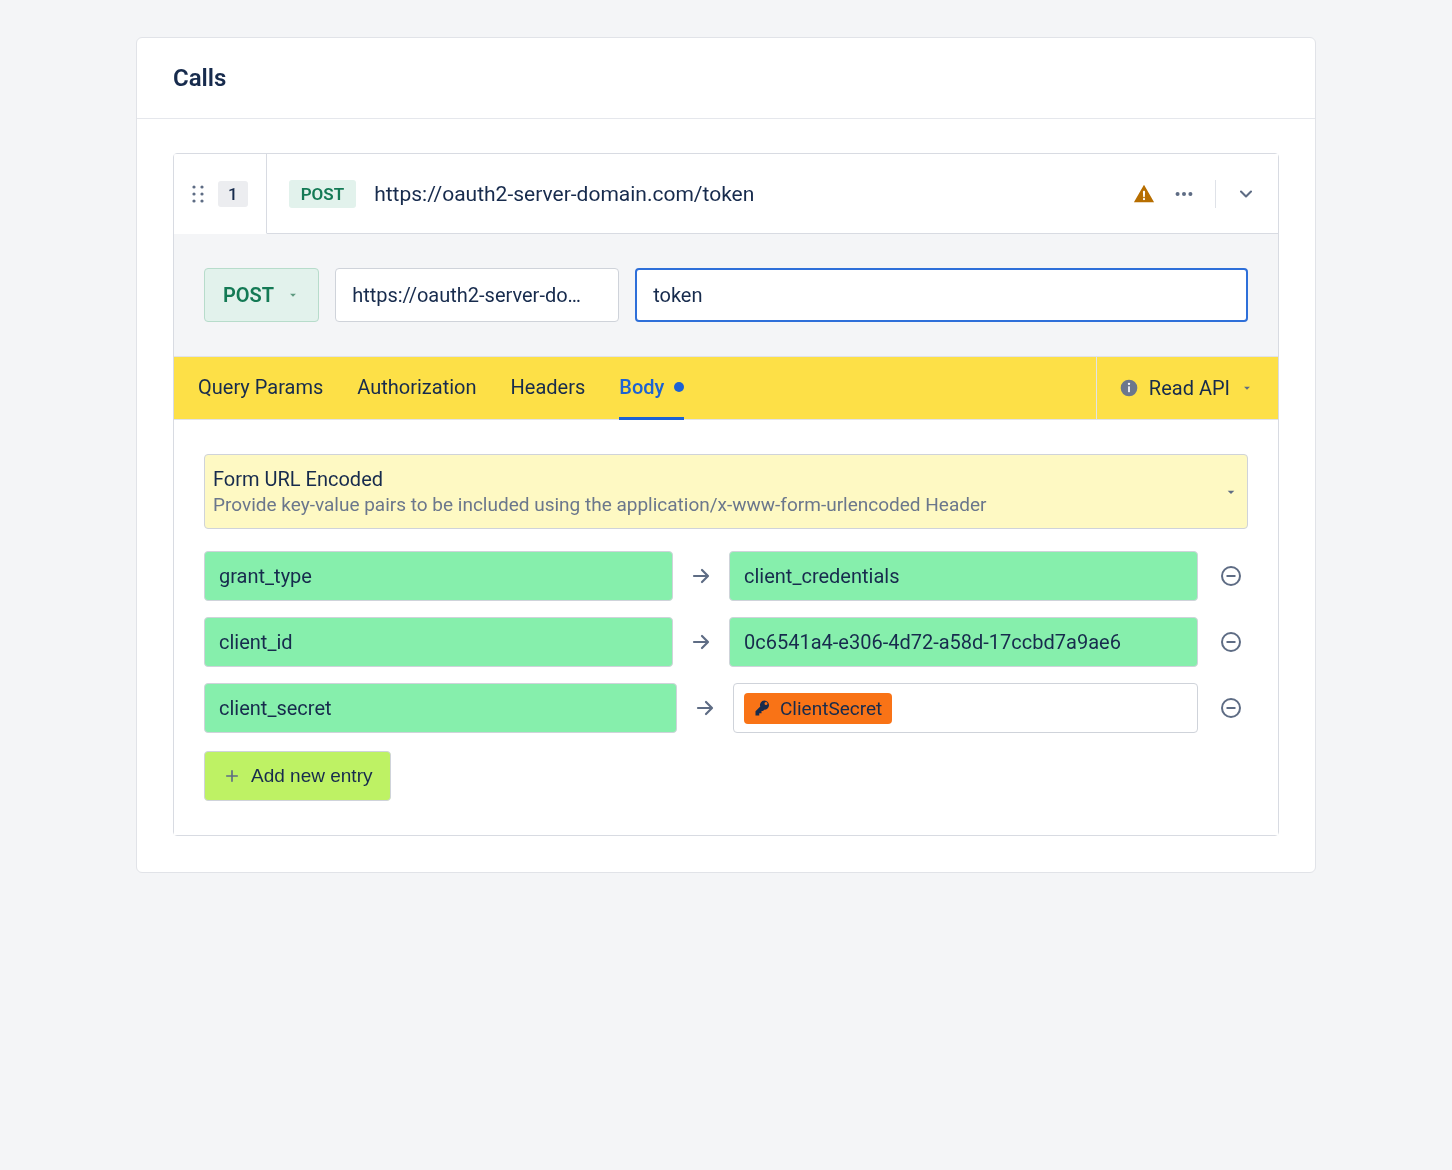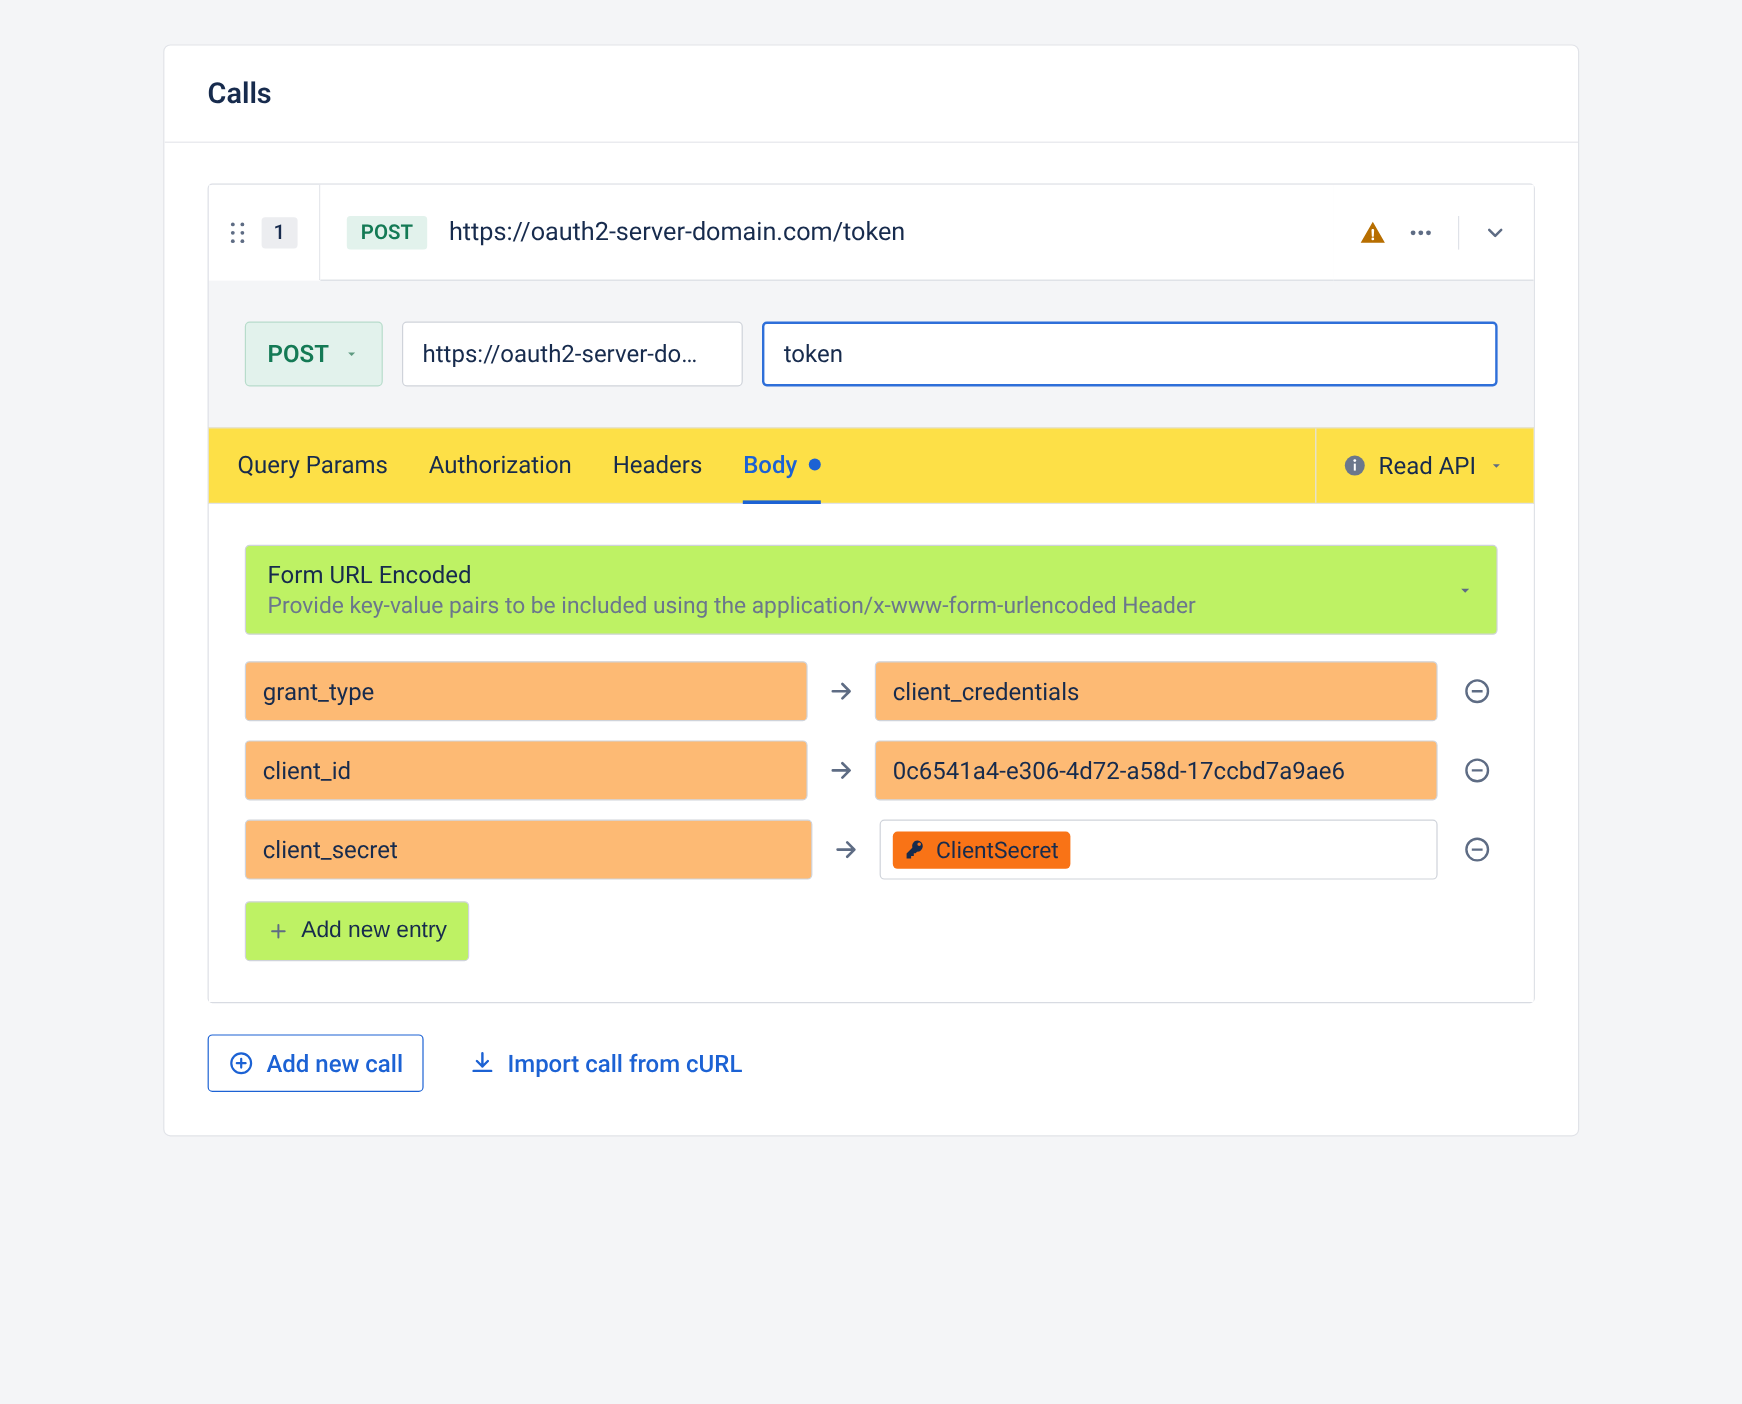--- a/index.html
+++ b/index.html
@@ -211,23 +211,23 @@
     cursor: pointer;
   }
 
   
   .body-panel {
     background: #fff;
     padding: 34px 30px;
   }
   .encoding-select {
     border: 1px solid #cfd3da;
-    background: #bef264;
-    border-radius: 4px;
-    padding: 12px 18px;
+    background: #fef9c3;
+    border-radius: 4px;
+    padding: 12px 8px;
     display: flex;
     align-items: center;
     cursor: pointer;
   }
   .encoding-text { flex: 1; }
   .encoding-title {
     font-size: 20px;
     color: #172b4d;
   }
   .encoding-desc {
@@ -248,21 +248,21 @@
     gap: 16px;
   }
   .kv-input {
     border: 1px solid #cfd3da;
     border-radius: 4px;
     height: 50px;
     padding: 0 14px;
     font-size: 20px;
     color: #172b4d;
     font-family: inherit;
-    background: #fdba74;
+    background: #86efac;
   }
   .kv-key { flex: 1; }
   .kv-value { flex: 1; }
   .kv-value-wrap {
     flex: 1;
     border: 1px solid #cfd3da;
     border-radius: 4px;
     height: 50px;
     padding: 0 10px;
     display: flex;
@@ -505,34 +505,15 @@
           <span>
             <svg width="18" height="18" viewBox="0 0 24 24">
                 <path stroke="#5e6c84" stroke-width="2.2" stroke-linecap="round" d="M12 5v14M5 12h14"></path>
               </svg>
           </span>
           <span>Add new entry</span>
         </button>
       </div>
     </div>
 
-    <div class="bottom-actions">
-      <div class="link-btn outlined">
-        <span>
-          <svg width="22" height="22" viewBox="0 0 24 24">
-              <circle cx="12" cy="12" r="9" fill="none" stroke="#1c62d4" stroke-width="2"></circle>
-              <path stroke="#1c62d4" stroke-width="2" stroke-linecap="round" d="M12 8v8M8 12h8"></path>
-            </svg>
-        </span>
-        <span>Add new call</span>
-      </div>
-      <div class="link-btn">
-        <span>
-          <svg width="22" height="22" viewBox="0 0 24 24">
-              <path fill="none" stroke="#1c62d4" stroke-width="2.2" stroke-linecap="round" stroke-linejoin="round" d="M12 3v12m0 0l-5-5m5 5l5-5M4 19h16"></path>
-            </svg>
-        </span>
-        <span>Import call from cURL</span>
-      </div>
-    </div>
 
   </div>
 </div>
 
 </body></html>

